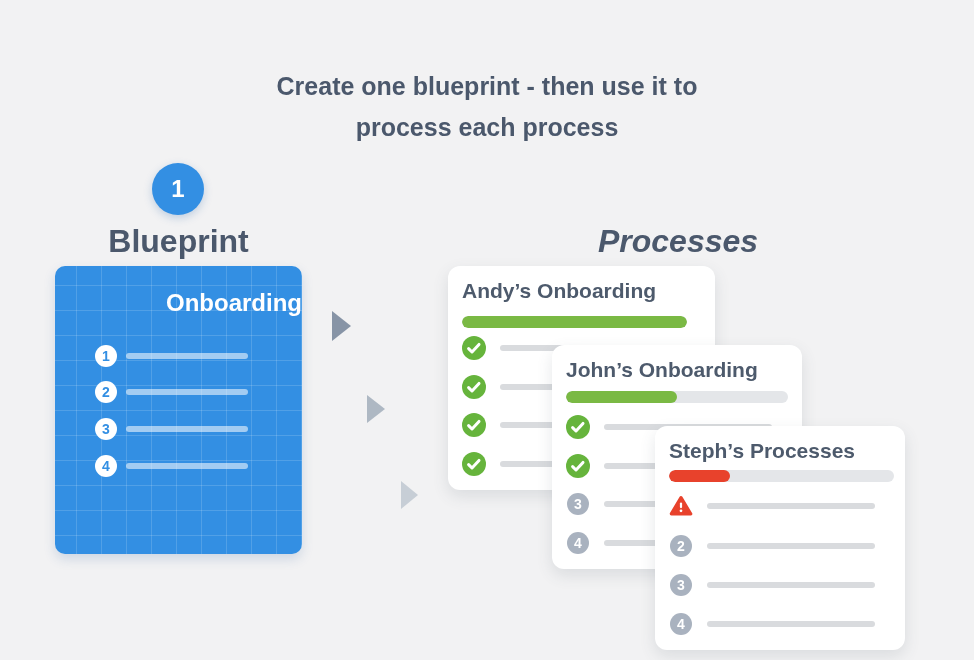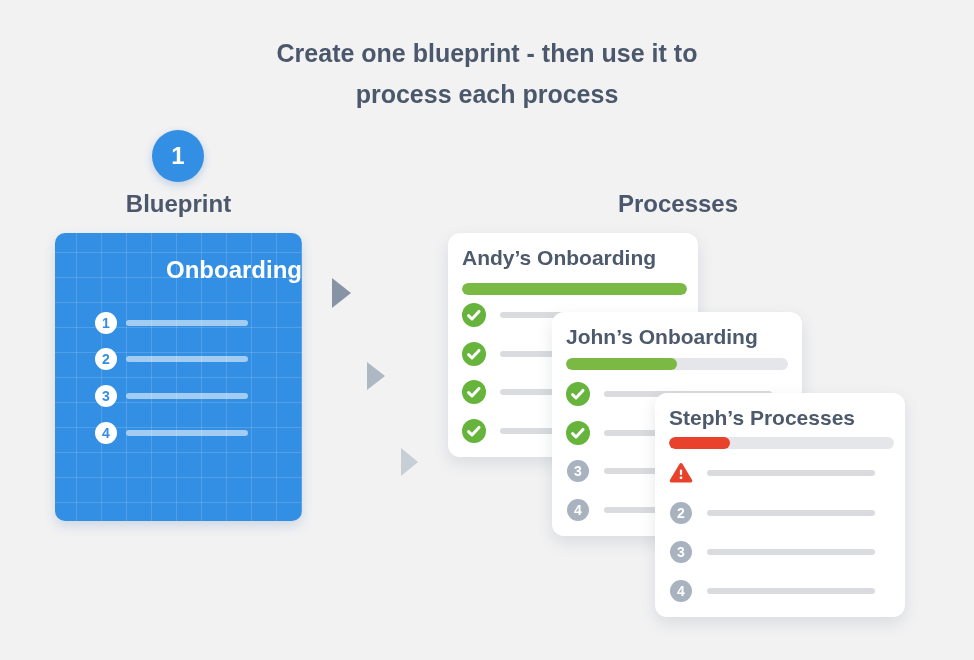--- a/index.html
+++ b/index.html
@@ -2,34 +2,34 @@
 <html><head>
 <meta charset="utf-8">
 <style>
   html,body{margin:0;padding:0;}
   body{
     width:974px;height:660px;
     background:#f2f2f3;
     font-family:"Liberation Sans","DejaVu Sans",sans-serif;
     overflow:hidden;position:relative;
   }
-  .stage{position:absolute;inset:0;}
+  .stage{position:absolute;inset:0;margin-top:33px;}
 
   
   .headline{
     position:absolute;top:33px;left:0;width:974px;
     text-align:center;color:#4b586c;font-weight:700;font-size:25px;line-height:41px;
   }
 
   
   .col-label{
-    position:absolute;color:#4b586c;font-weight:700;font-size:24px;text-align:center;
+    position:absolute;color:#4b586c;font-weight:700;font-size:32px;text-align:center;
   }
   .col-label.blueprint{top:190px;left:55px;width:247px;}
-  .col-label.processes{top:190px;left:553px;width:250px;}
+  .col-label.processes{top:190px;left:553px;width:250px;font-style:italic;}
 
   
   .step-badge{
     position:absolute;top:130px;left:152px;width:52px;height:52px;border-radius:50%;
     background:#338fe3;color:#ffffff;font-size:24px;font-weight:700;
     display:flex;align-items:center;justify-content:center;
     box-shadow:0 3px 8px rgba(40,100,170,.25);
   }
 
   
@@ -61,21 +61,21 @@
   .arrow{position:absolute;width:0;height:0;border-style:solid;}
   .arrow.a1{top:278px;left:332px;border-width:15px 0 15px 19px;border-color:transparent transparent transparent #8794a6;}
   .arrow.a2{top:362px;left:367px;border-width:14px 0 14px 18px;border-color:transparent transparent transparent #aeb8c3;}
   .arrow.a3{top:448px;left:401px;border-width:14px 0 14px 17px;border-color:transparent transparent transparent #c7ced6;}
 
   
   .proc-card{
     position:absolute;width:250px;height:224px;border-radius:12px;background:#ffffff;
     box-shadow:0 6px 16px rgba(70,82,98,.14);
   }
-  .proc-card.andy{top:233px;left:448px;z-index:1;}
+  .proc-card.andy{top:233px;left:448px;z-index:1;padding-left:17px;}
   .proc-card.john{top:312px;left:552px;z-index:2;}
   .proc-card.steph{top:393px;left:655px;z-index:3;}
   .proc-title{
     position:absolute;top:13px;left:14px;right:10px;
     color:#4d5a6c;font-size:21px;font-weight:600;white-space:nowrap;overflow:hidden;
   }
   .progress{
     position:absolute;left:14px;width:225px;height:12px;border-radius:6px;
     background:#e4e6e9;overflow:hidden;
   }

